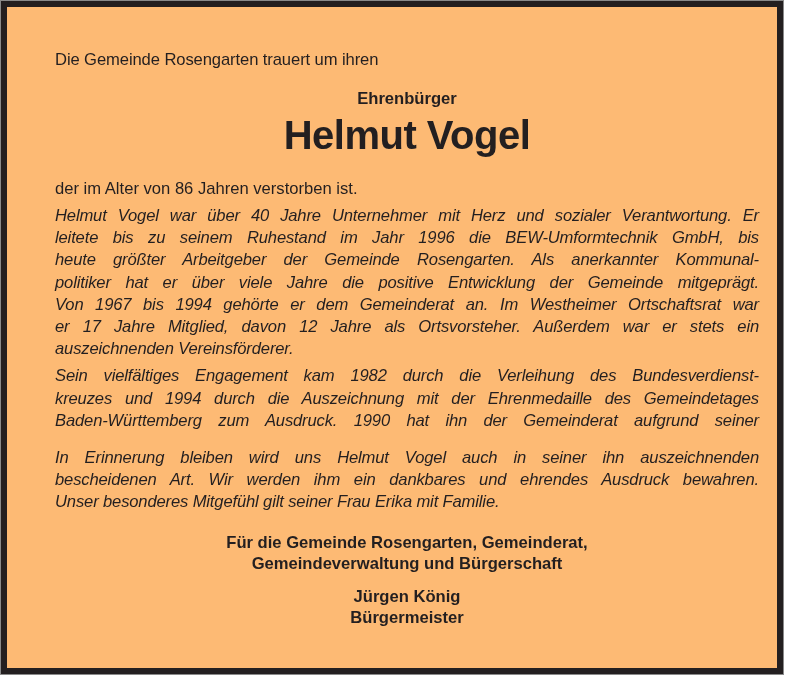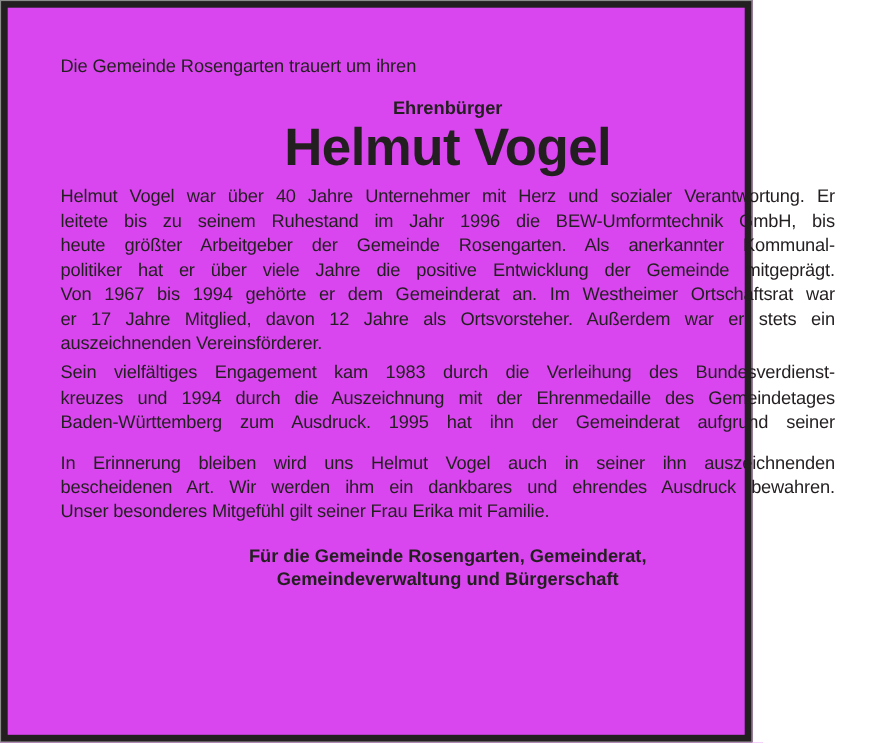--- a/index.html
+++ b/index.html
@@ -1,67 +1,72 @@
 <!DOCTYPE html>
 <html><head>
 <meta charset="utf-8">
 <style>
   html, body { margin:0; padding:0; background:#ffffff; }
   body { width:800px; height:675px; overflow:hidden; position:relative; }
   .frame {
-    position:absolute; left:0; top:0; width:684px; height:675px;
+    position:absolute; left:0; top:0; width:784px; height:675px;
     box-sizing:border-box;
     border:7px solid #231f20;
     outline:1px solid #8a8a8a; outline-offset:-1px;
-    background:#d946ef;
+    background:#fdba74;
   }
   .content {
     position:absolute; left:48px; top:42px; width:704px;
     font-family:"Liberation Sans", sans-serif;
     color:#231f20;
   }
   .intro { font-size:16.6px; line-height:22px; margin:0; letter-spacing:-0.1px; }
   .honor { font-size:16.6px; font-weight:bold; text-align:center; margin:18px 0 0 0; line-height:20px; }
-  .name { font-size:48px; font-weight:bold; text-align:center; margin:-2px 0 0 0; line-height:56px; letter-spacing:-0.5px; }
+  .name { font-size:40px; font-weight:bold; text-align:center; margin:-2px 0 0 0; line-height:56px; letter-spacing:-0.5px; }
   .age { font-size:16.6px; line-height:22px; margin:15px 0 0 0; }
   .para { font-size:16.6px; line-height:22.2px; margin:5px 0 0 0; text-align:justify; letter-spacing:-0.15px; }
-  .para span.line { display:block; text-align:justify; text-align-last:justify; }
+  .para span.line { display:block; text-align:justify; text-align-last:justify;font-style:italic; }
   .para span.line.last { text-align-last:left; }
   .sig { text-align:center; font-weight:bold; font-size:16.6px; line-height:21px; margin:14px 0 0 0; }
   .sig2 { margin-top:12px; }
 </style>
 </head>
 <body>
 
 <div class="frame">
   <div class="content">
     <p class="intro">Die Gemeinde Rosengarten trauert um ihren</p>
     <p class="honor">Ehrenbürger</p>
     <h1 class="name">Helmut Vogel</h1>
+    <p class="age">der im Alter von 86 Jahren verstorben ist.</p>
 
     <p class="para">
       <span class="line">Helmut Vogel war über 40 Jahre Unternehmer mit Herz und sozialer Verantwortung. Er</span>
       <span class="line">leitete bis zu seinem Ruhestand im Jahr 1996 die BEW-Umformtechnik GmbH, bis</span>
       <span class="line">heute größter Arbeitgeber der Gemeinde Rosengarten. Als anerkannter Kommunal-</span>
       <span class="line">politiker hat er über viele Jahre die positive Entwicklung der Gemeinde  mitgeprägt.</span>
       <span class="line">Von 1967 bis 1994 gehörte er dem Gemeinderat an. Im Westheimer Ortschaftsrat war</span>
       <span class="line">er 17 Jahre Mitglied, davon 12 Jahre als Ortsvorsteher. Außerdem war er stets ein</span>
       <span class="line last">auszeichnenden Vereinsförderer.</span>
     </p>
 
     <p class="para">
-      <span class="line">Sein vielfältiges Engagement kam 1983 durch die Verleihung des Bundesverdienst-</span>
+      <span class="line">Sein vielfältiges Engagement kam 1982 durch die Verleihung des Bundesverdienst-</span>
       <span class="line">kreuzes und 1994 durch die Auszeichnung mit der Ehrenmedaille des Gemeindetages</span>
-      <span class="line">Baden-Württemberg zum Ausdruck. 1995 hat ihn der Gemeinderat aufgrund seiner</span>
+      <span class="line">Baden-Württemberg zum Ausdruck. 1990 hat ihn der Gemeinderat aufgrund seiner</span>
     </p>
 
     <p class="para" style="margin-top:15px;">
       <span class="line">In Erinnerung bleiben wird uns Helmut Vogel auch in seiner ihn auszeichnenden</span>
       <span class="line">bescheidenen Art. Wir werden ihm ein dankbares und ehrendes Ausdruck bewahren.</span>
       <span class="line last">Unser besonderes Mitgefühl gilt seiner Frau Erika mit Familie.</span>
     </p>
 
     <div class="sig" style="margin-top:18px;">
       <div>Für die Gemeinde Rosengarten, Gemeinderat,</div>
       <div>Gemeindeverwaltung und Bürgerschaft</div>
     </div>
+    <div class="sig sig2">
+      <div>Jürgen König</div>
+      <div>Bürgermeister</div>
+    </div>
   </div>
 </div>
 
 </body></html>

